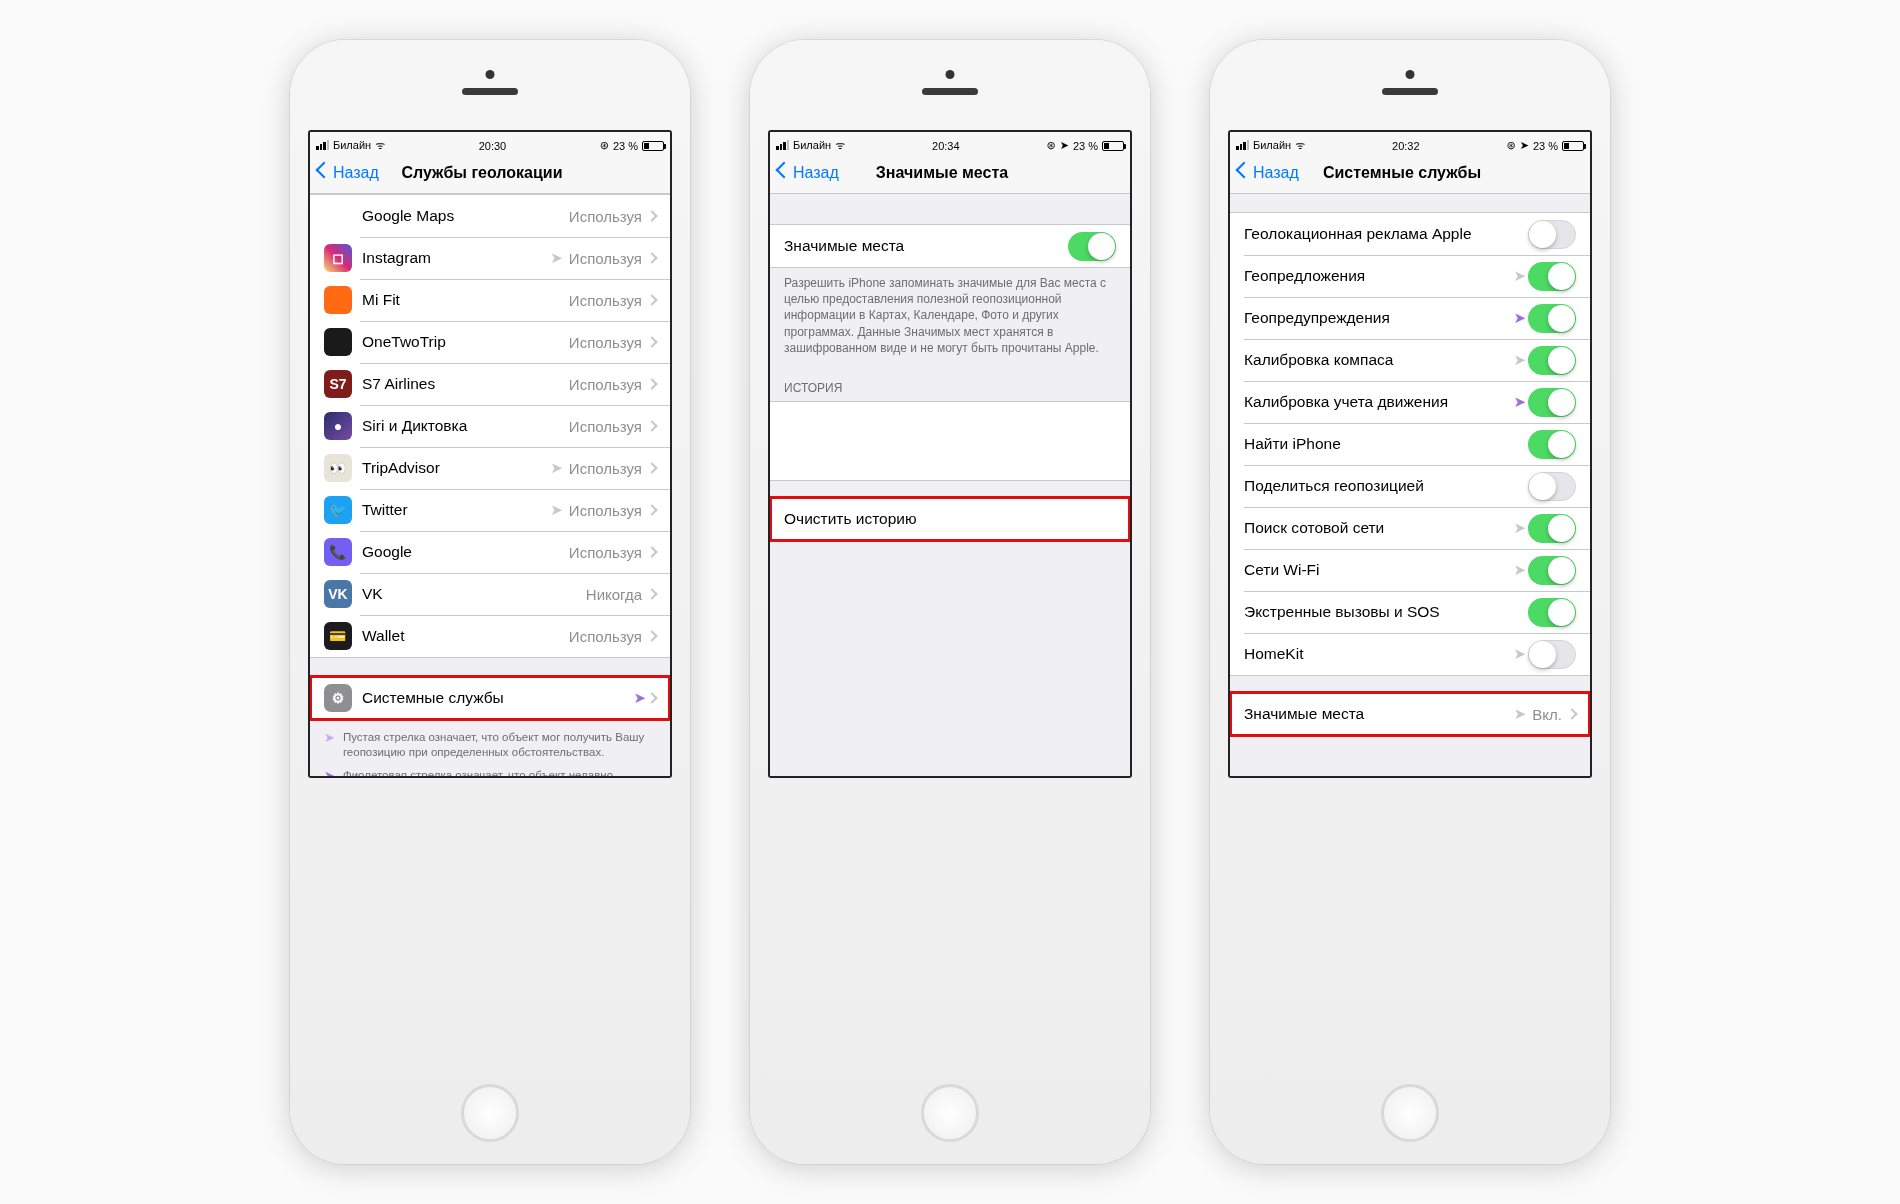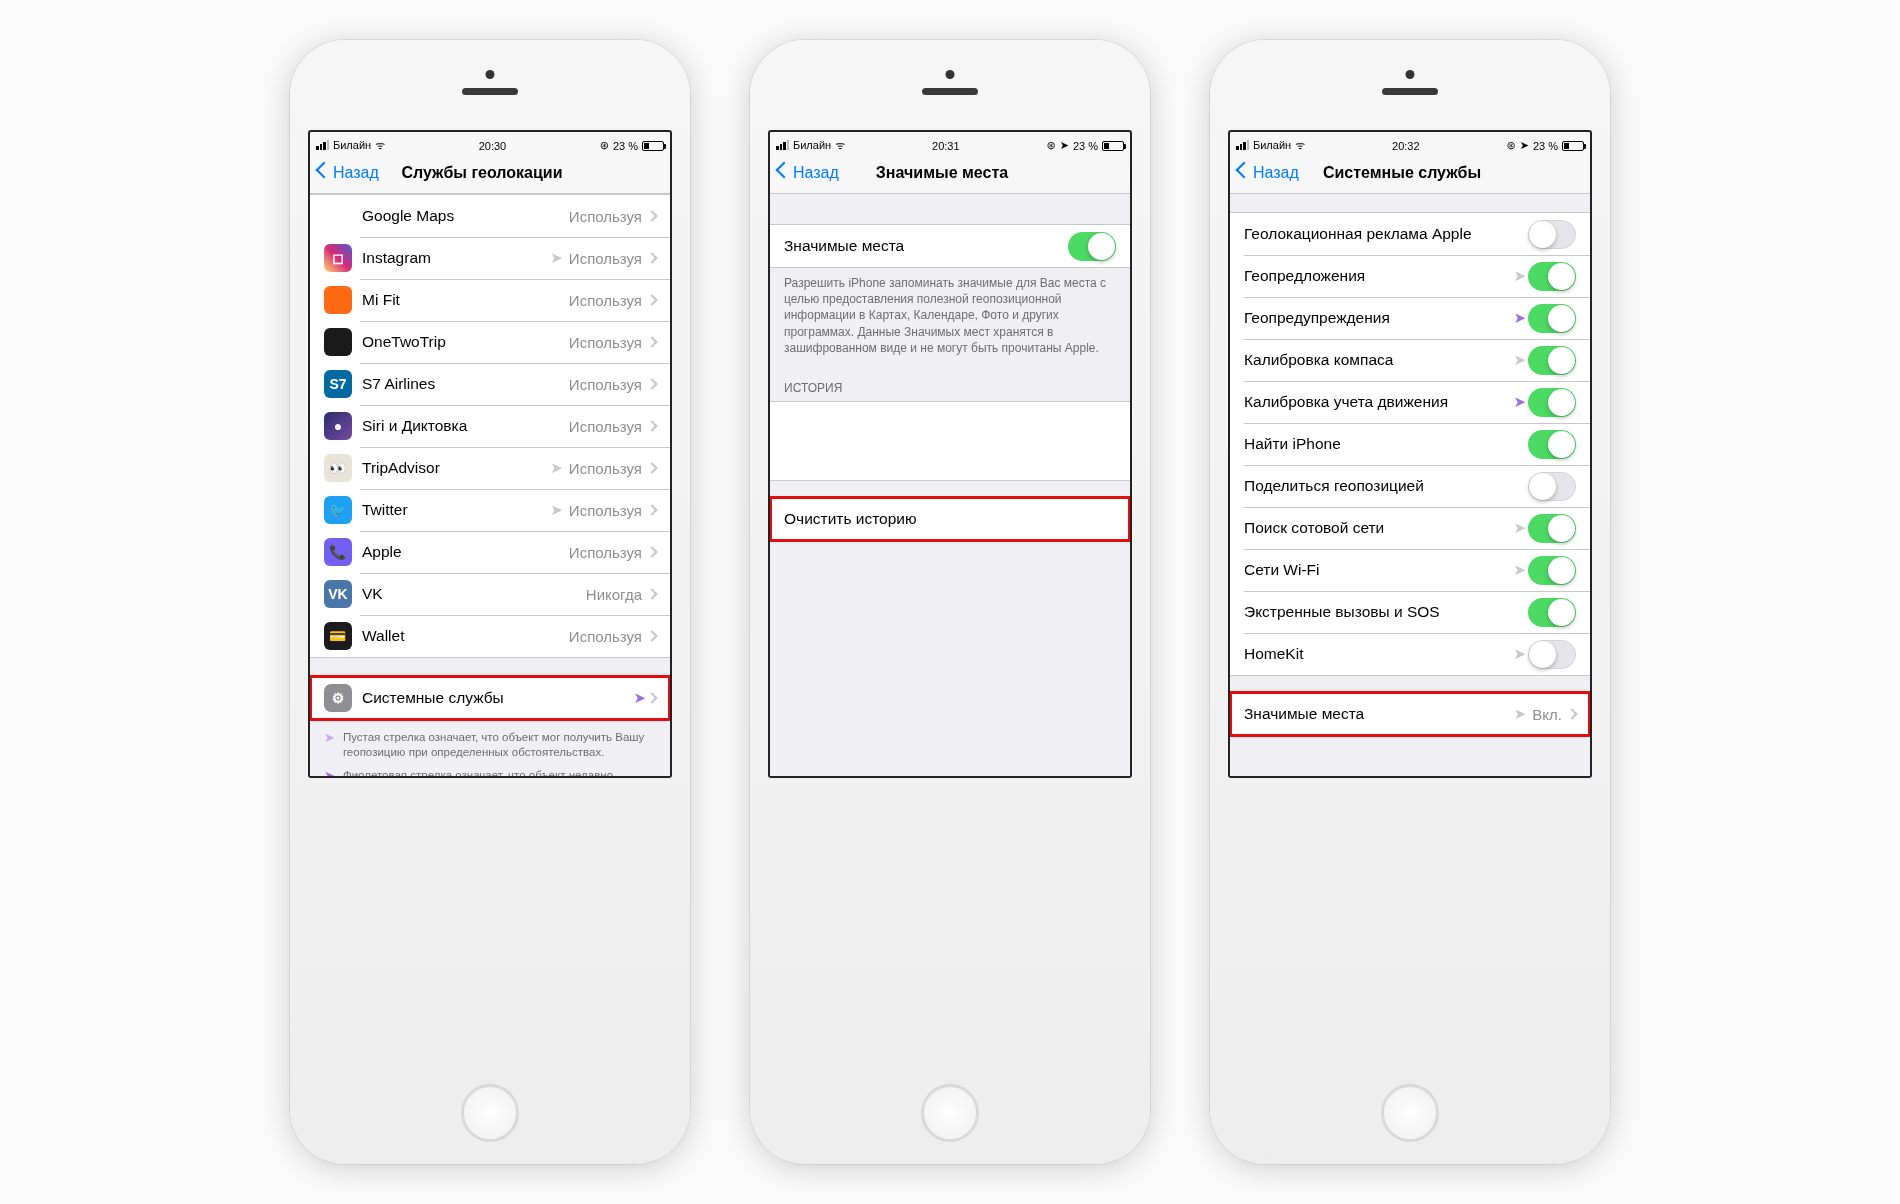--- a/index.html
+++ b/index.html
@@ -186,21 +186,21 @@
           </div>
           <div class="row with-icon">
             <div class="app-icon" style="background:#1a1a1a"></div>
             <div class="row-label">OneTwoTrip</div>
             <div class="row-value">
               <span>Используя</span>
             </div>
             <div class="chevron"></div>
           </div>
           <div class="row with-icon">
-            <div class="app-icon" style="background:#0369a1">S7</div>
+            <div class="app-icon" style="background:#7f1d1d">S7</div>
             <div class="row-label">S7 Airlines</div>
             <div class="row-value">
               <span>Используя</span>
             </div>
             <div class="chevron"></div>
           </div>
           <div class="row with-icon">
             <div class="app-icon" style="background:linear-gradient(135deg,#2b2d6e,#764ba2)">●</div>
             <div class="row-label">Siri и Диктовка</div>
             <div class="row-value">
@@ -221,21 +221,21 @@
             <div class="app-icon" style="background:#1da1f2">🐦</div>
             <div class="row-label">Twitter</div>
             <div class="row-value">
               <span class="arrow-ind arrow-gray">➤</span>
               <span>Используя</span>
             </div>
             <div class="chevron"></div>
           </div>
           <div class="row with-icon">
             <div class="app-icon" style="background:#7360f2">📞</div>
-            <div class="row-label">Apple</div>
+            <div class="row-label">Google</div>
             <div class="row-value">
               <span>Используя</span>
             </div>
             <div class="chevron"></div>
           </div>
           <div class="row with-icon">
             <div class="app-icon" style="background:#4a76a8">VK</div>
             <div class="row-label">VK</div>
             <div class="row-value">
               <span>Никогда</span>
@@ -285,21 +285,21 @@
       <div class="status-left">
         <span class="signal">
             <span></span>
             <span></span>
             <span></span>
             <span></span>
           </span>
         <span>Билайн</span>
         <span>ᯤ</span>
       </div>
-      <div>20:31</div>
+      <div>20:34</div>
       <div class="status-right">
         <span>⊛</span>
         <span>➤</span>
         <span>23 %</span>
         <span class="batt">
             <span class="batt-fill"></span>
           </span>
       </div>
     </div>
     <div class="nav-bar">

